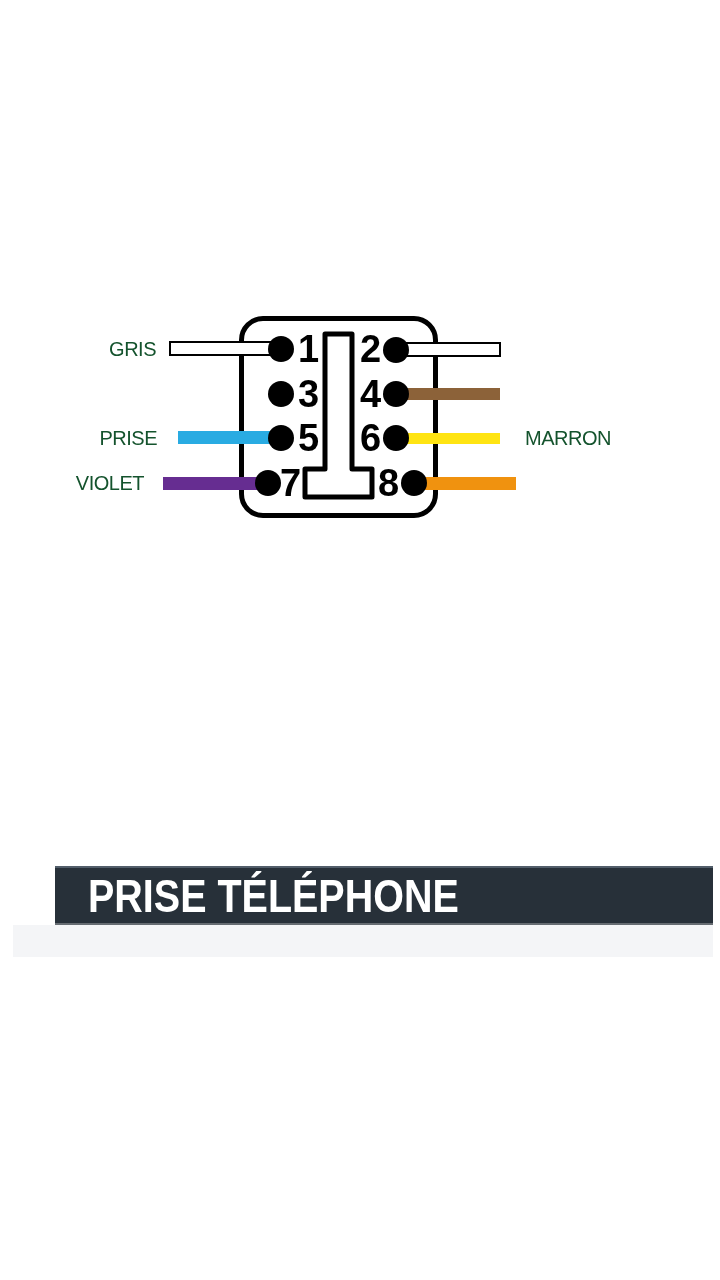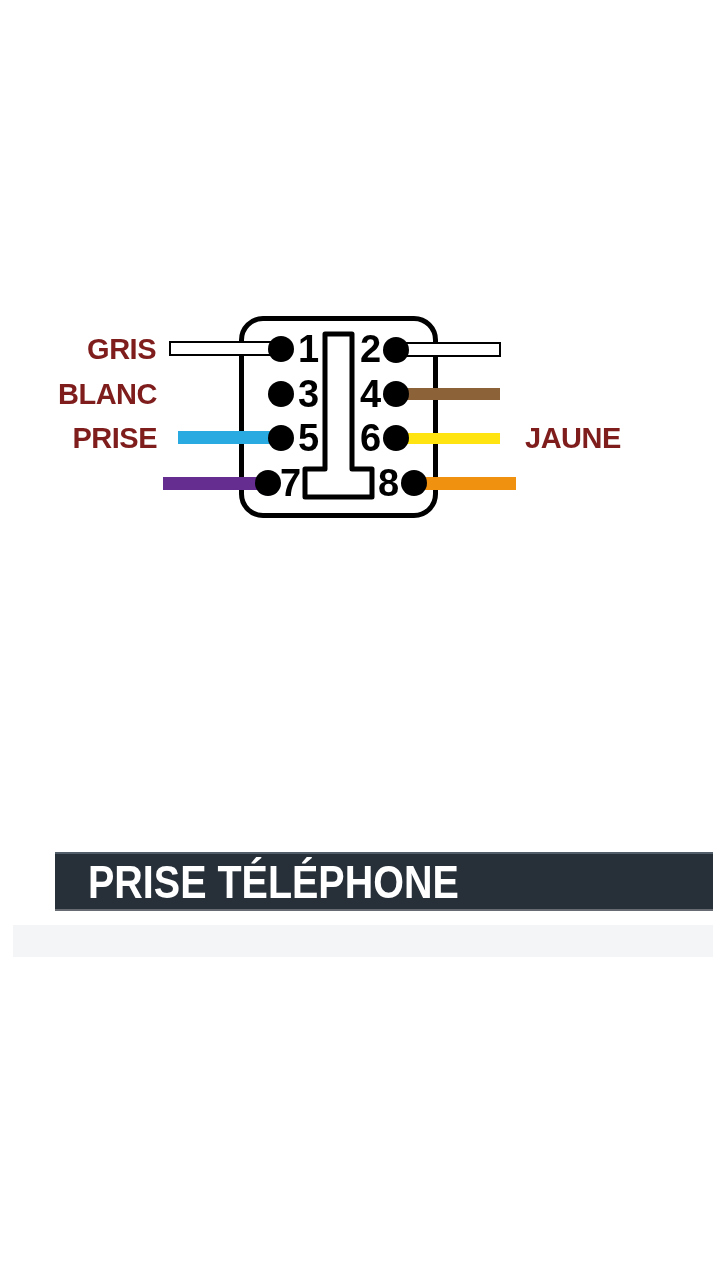--- a/index.html
+++ b/index.html
@@ -46,37 +46,37 @@
   .n-l0{left:293px;top:327px}
   .n-l1{left:293px;top:372px}
   .n-l2{left:293px;top:416px}
   .n-l3{left:275px;top:461px}
   .n-r0{left:355px;top:327px}
   .n-r1{left:355px;top:372px}
   .n-r2{left:355px;top:416px}
   .n-r3{left:373px;top:461px}
 
   .wire-label{
-    position:absolute;font-weight:bold;font-size:29px;color:#7f1d1d;
+    position:absolute;font-weight:normal;font-size:20px;color:#14532d;
     line-height:40px;height:40px;white-space:nowrap;letter-spacing:-0.5px;z-index:5;
   }
   .left-label{text-align:right}
   .ll0{top:329px;right:564px}
   .ll1{top:374px;right:563px}
   .ll2{top:418px;right:563px}
   .ll3{top:463px;right:576px}
   .rl0{top:329px;left:522px}
   .rl1{top:374px;left:523px}
   .rl2{top:418px;left:525px}
   .rl3{top:463px;left:536px}
 
   
   #footer-bar{
     position:absolute;left:13px;top:852px;width:700px;height:73px;
-    display:flex;align-items:flex-start;
+    display:flex;align-items:flex-end;
   }
   #footer-accent{width:42px;flex:none}
   #footer-dark{
     flex:1;display:flex;align-items:center;box-sizing:border-box;
     border-top:2px solid #525e6a;border-bottom:2px solid #666c72;
   }
   #footer-title{
     color:#ffffff;font-size:47px;font-weight:bold;margin-left:33px;
     transform:scaleX(.84);transform-origin:left center;white-space:nowrap;
   }
@@ -87,24 +87,24 @@
 
 <div id="diagram">
 
   <div id="connector-body"></div>
 
   <svg id="t-key" width="199" height="202" viewBox="239 316 199 202">
     <path d="M325 334 H352 V469 H372 V497 H305 V469 H325 Z" fill="#ffffff" stroke="#000000" stroke-width="5" stroke-linejoin="round"></path>
   </svg>
 
   <span class="wire-label left-label ll0">GRIS</span>
-  <span class="wire-label left-label ll1">BLANC</span>
   <span class="wire-label left-label ll2">PRISE</span>
+  <span class="wire-label left-label ll3">VIOLET</span>
 
-  <span class="wire-label rl2">JAUNE</span>
+  <span class="wire-label rl2">MARRON</span>
 
   <div class="wire w-l0" style="background: rgb(181, 181, 181);"></div>
   <div class="wire outlined w-l1" style="background: rgb(255, 255, 255);"></div>
   <div class="wire w-l2" style="background: rgb(41, 171, 226);"></div>
   <div class="wire w-l3" style="background: rgb(102, 45, 145);"></div>
 
   <div class="wire outlined w-r0" style="background: rgb(255, 255, 255);"></div>
   <div class="wire w-r1" style="background: rgb(140, 98, 57);"></div>
   <div class="wire w-r2" style="background: rgb(255, 228, 18);"></div>
   <div class="wire w-r3" style="background: rgb(240, 146, 15);"></div>

